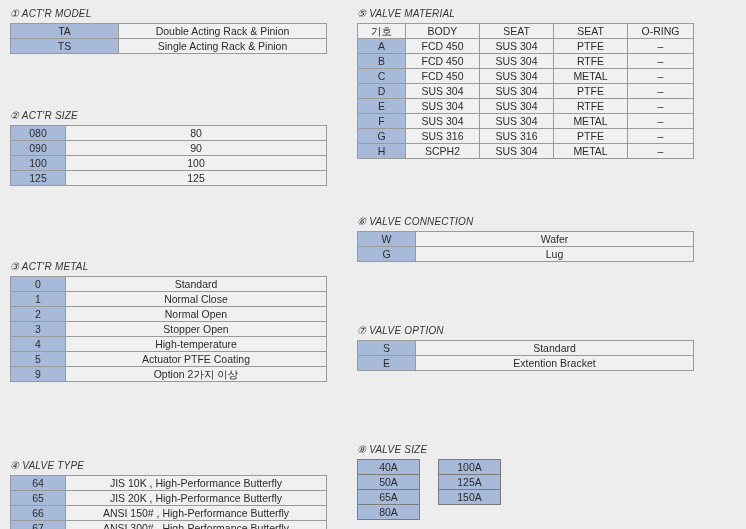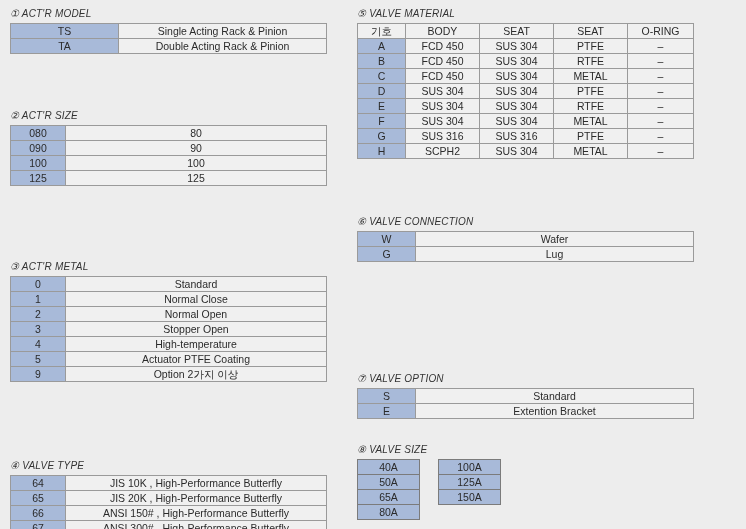--- a/index.html
+++ b/index.html
@@ -51,21 +51,21 @@
   table.spec th {
     background: #f0f0f0;
   }
   
   #sec-model   { left: 10px;  top: 8px;  }
   #sec-size    { left: 10px;  top: 110px; }
   #sec-option  { left: 10px;  top: 261px; }
   #sec-vtype   { left: 10px;  top: 460px; }
   #sec-material{ left: 357px; top: 8px;  }
   #sec-conn    { left: 357px; top: 216px; }
-  #sec-vopt    { left: 357px; top: 325px; margin-top: 48px; }
+  #sec-vopt    { left: 357px; top: 325px; }
   #sec-vsize   { left: 357px; top: 444px; }
 
   #tbl-model   { width: 317px; }
   #tbl-size    { width: 317px; }
   #tbl-option  { width: 317px; }
   #tbl-vtype   { width: 317px; }
   #tbl-material{ width: 337px; }
   #tbl-conn    { width: 337px; }
   #tbl-vopt    { width: 337px; }
 
@@ -97,26 +97,26 @@
 
 <div class="section" id="sec-model">
   <div class="sec-title">① ACT'R MODEL</div>
   <table class="spec" id="tbl-model">
     <colgroup>
         <col style="width:108px">
         <col>
       </colgroup>
     <tbody>
         <tr>
+          <td class="key">TA</td>
+          <td>Double Acting Rack &amp; Pinion</td>
+        </tr>
+        <tr>
           <td class="key">TS</td>
           <td>Single Acting Rack &amp; Pinion</td>
-        </tr>
-        <tr>
-          <td class="key">TA</td>
-          <td>Double Acting Rack &amp; Pinion</td>
         </tr>
       </tbody>
   </table>
 </div>
 
 <div class="section" id="sec-size">
   <div class="sec-title">② ACT'R SIZE</div>
   <table class="spec" id="tbl-size">
     <colgroup>
         <col style="width:55px">

